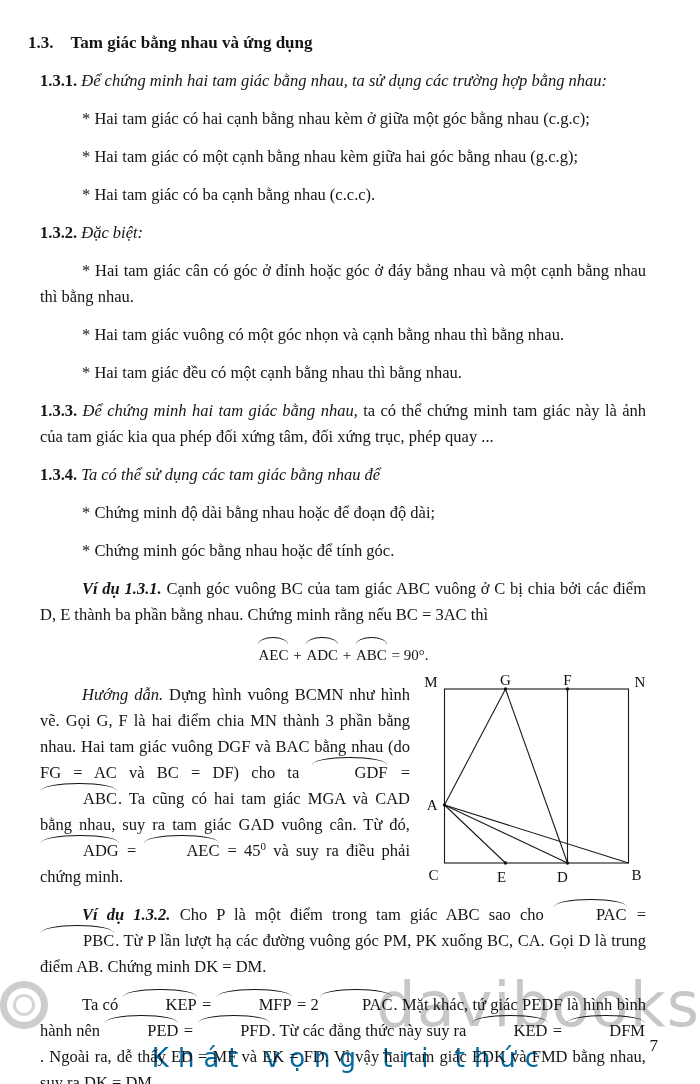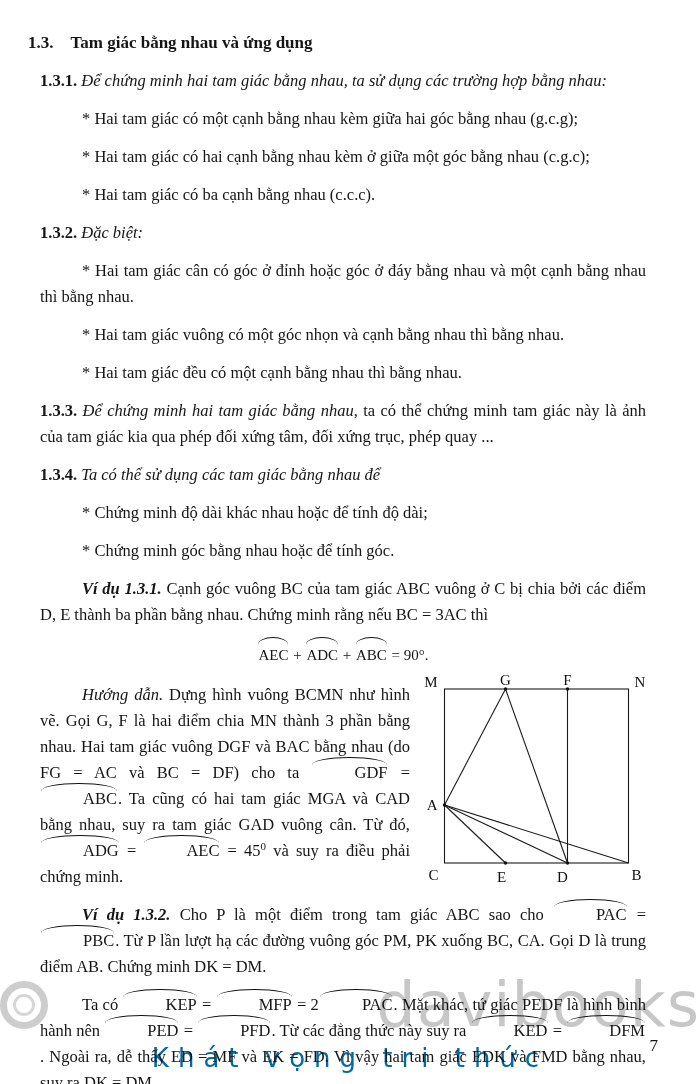--- a/index.html
+++ b/index.html
@@ -59,30 +59,30 @@
   .page-number{
     position:absolute;right:42px;top:1036px;z-index:2;font-size:17px;
   }
 </style>
 </head>
 <body>
 
 <div class="page-inner">
   <p class="para heading"><span class="st-b">1.3.  Tam giác bằng nhau và ứng dụng</span></p>
   <p class="para"><span class="st-b">1.3.1. </span><span class="st-i">Để chứng minh hai tam giác bằng nhau, ta sử dụng các trường hợp bằng nhau:</span></p>
+  <p class="para ind"><span class="st-n">* Hai tam giác có hai cạnh bằng nhau kèm ở giữa một góc bằng nhau (c.g.c);</span></p>
   <p class="para ind"><span class="st-n">* Hai tam giác có một cạnh bằng nhau kèm giữa hai góc bằng nhau (g.c.g);</span></p>
-  <p class="para ind"><span class="st-n">* Hai tam giác có hai cạnh bằng nhau kèm ở giữa một góc bằng nhau (c.g.c);</span></p>
   <p class="para ind"><span class="st-n">* Hai tam giác có ba cạnh bằng nhau (c.c.c).</span></p>
   <p class="para"><span class="st-b">1.3.2. </span><span class="st-i">Đặc biệt:</span></p>
   <p class="para ind"><span class="st-n">* Hai tam giác cân có góc ở đỉnh hoặc góc ở đáy bằng nhau và một cạnh bằng nhau thì bằng nhau.</span></p>
   <p class="para ind"><span class="st-n">* Hai tam giác vuông có một góc nhọn và cạnh bằng nhau thì bằng nhau.</span></p>
   <p class="para ind"><span class="st-n">* Hai tam giác đều có một cạnh bằng nhau thì bằng nhau.</span></p>
   <p class="para"><span class="st-b">1.3.3. </span><span class="st-i">Để chứng minh hai tam giác bằng nhau</span><span class="st-n">, ta có thể chứng minh tam giác này là ảnh của tam giác kia qua phép đối xứng tâm, đối xứng trục, phép quay ...</span></p>
   <p class="para"><span class="st-b">1.3.4. </span><span class="st-i">Ta có thể sử dụng các tam giác bằng nhau để</span></p>
-  <p class="para ind"><span class="st-n">* Chứng minh độ dài khác nhau hoặc để tính độ dài;</span></p>
+  <p class="para ind"><span class="st-n">* Chứng minh độ dài bằng nhau hoặc để đoạn độ dài;</span></p>
   <p class="para ind"><span class="st-n">* Chứng minh góc bằng nhau hoặc để tính góc.</span></p>
   <p class="para ind"><span class="st-bi">Ví dụ 1.3.1. </span><span class="st-n">Cạnh góc vuông BC của tam giác ABC vuông ở C bị chia bởi các điểm D, E thành ba phần bằng nhau. Chứng minh rằng nếu BC = 3AC thì</span></p>
 
   <div>
     <div class="equation"><span class="st-hat">AEC</span><span class="st-n"> + </span><span class="st-hat">ADC</span><span class="st-n"> + </span><span class="st-hat">ABC</span><span class="st-n"> = 90°.</span></div>
     <div class="figure-wrap">
       <svg viewBox="0 0 235 214" xmlns="http://www.w3.org/2000/svg">
         <g stroke="#1a1a1a" stroke-width="1.1" fill="none">
           <rect x="24" y="16" width="184" height="174"></rect>
           <line x1="24" y1="132" x2="85" y2="16"></line>

